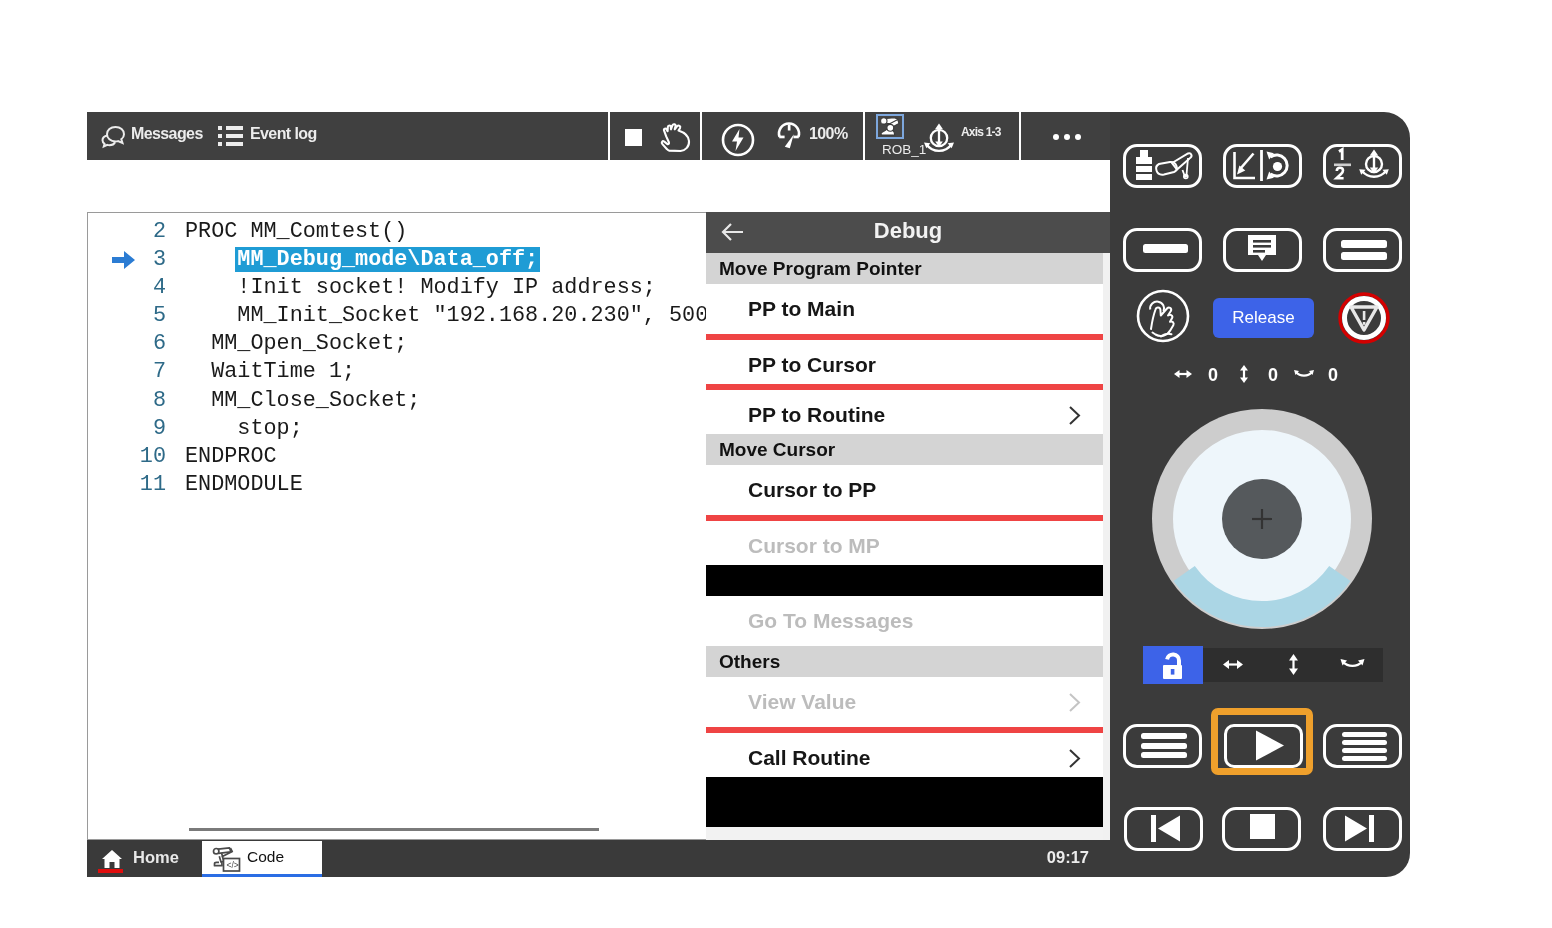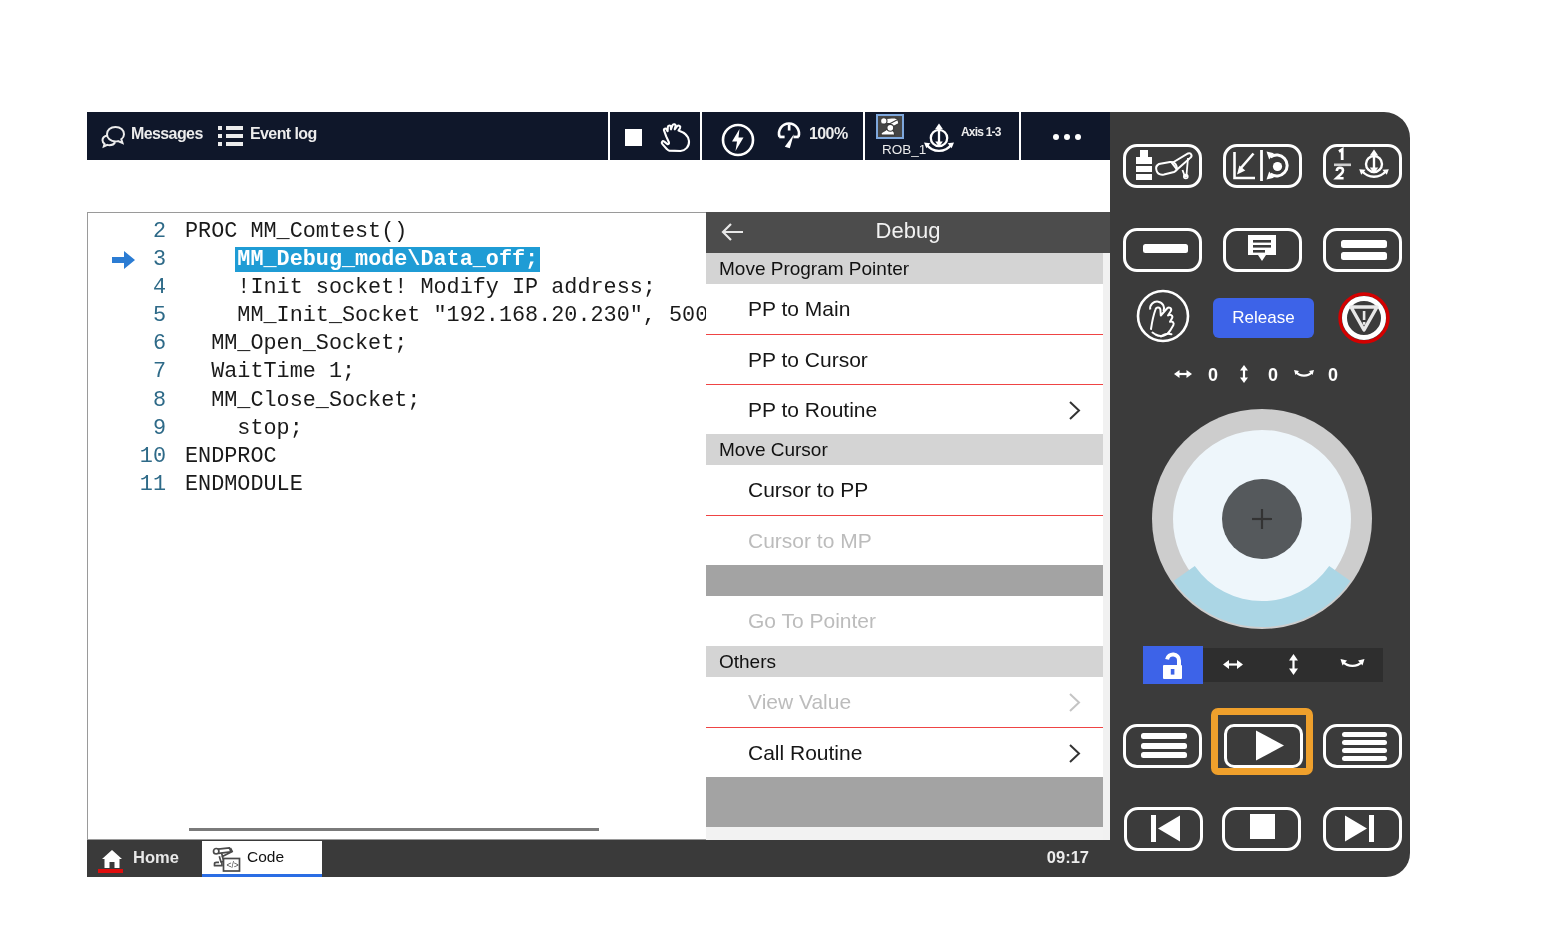--- a/index.html
+++ b/index.html
@@ -2,48 +2,48 @@
 <html><head>
 <meta charset="utf-8">
 <style>
 html,body{margin:0;padding:0;background:#fff;}
 *{box-sizing:border-box;-webkit-font-smoothing:antialiased;}
 #stage{position:relative;width:1552px;height:928px;background:#fff;overflow:hidden;
   font-family:"Liberation Sans",sans-serif;}
 .abs{position:absolute;}
 #app{left:87px;top:112px;width:1023px;height:765px;}
 
-#topbar{left:0;top:0;width:1023px;height:48px;background:#0f172a;color:#ececec;padding-left:16px;}
+#topbar{left:0;top:0;width:1023px;height:48px;background:#404040;color:#ececec;padding-left:16px;}
 .tsep{position:absolute;top:0;width:2px;height:48px;background:#fff;}
 .tbtxt{position:absolute;font-size:16px;font-weight:700;letter-spacing:-0.6px;color:#ececec;white-space:nowrap;}
 
 #tabstrip{left:0;top:48px;width:1023px;height:50px;background:#ebebeb;}
 #hambox{left:0;top:0;width:61px;height:50px;background:#fff;border-right:1px solid #c9c9c9;}
 .hbar{position:absolute;left:17px;width:25px;height:5px;background:#0a0a0a;}
 #modtab{left:61px;top:0;width:123px;height:50px;background:#fff;border-top:3px solid #2a6de4;}
 #plusbtn{left:185px;top:0;width:49px;height:50px;background:#a8a8a8;color:#1c1c1c;
   font-size:30px;font-weight:400;text-align:center;line-height:46px;}
 
 #codearea{left:0;top:100px;width:620px;height:628px;background:#fff;
   border:1px solid #9a9a9a;border-right:none;overflow:hidden;}
 .cl{position:absolute;white-space:pre;font-family:"Liberation Mono",monospace;
   font-size:21.8px;line-height:28.1px;color:#1a1a1a;}
 .ln{position:absolute;width:78px;text-align:right;font-family:"Liberation Mono",monospace;
   font-size:21.8px;line-height:28.1px;color:#2e6a88;}
 #hscroll{left:101px;top:615px;width:410px;height:3px;background:#7a7a7a;}
 
-#dpanel{left:619px;top:100px;width:404px;height:631px;background:#a3a3a3;}
+#dpanel{left:619px;top:100px;width:404px;height:631px;background:#000000;font-weight:bold;}
 #dhead{left:0;top:0;width:404px;height:41px;background:#4c4c4c;}
 #dtitle{width:404px;top:6px;text-align:center;color:#f2f2f2;font-size:22px;}
 .dsec{position:absolute;left:0;width:404px;height:31px;background:#d4d4d4;color:#111;
   font-size:19px;line-height:31px;padding-left:13px;}
 .ditem{position:absolute;left:0;width:397px;height:50px;background:#fff;color:#161616;
   font-size:21px;line-height:50px;padding-left:42px;}
 .ditem.dis{color:#bcbcbc;}
-.dsep{border-top:1px solid #ef4444;}
+.dsep{border-top:6px solid #ef4444;}
 .chev{position:absolute;right:22px;top:15px;}
 #dtrack{left:397px;top:41px;width:7px;height:590px;background:#f1f1f1;}
 #dfill{left:0;top:615px;width:397px;height:16px;background:#f2f2f2;}
 
 #botbar{left:0;top:728px;width:1023px;height:37px;background:#3a3a3a;}
 #codetab{left:115px;top:1px;width:120px;height:36px;background:#fff;border-bottom:3px solid #2a6de4;}
 
 #pendant{left:1110px;top:112px;width:300px;height:765px;background:#3b3b3b;
   border-radius:0 26px 24px 0;}
 .pbtn{position:absolute;width:79px;height:44px;border:3.5px solid #fff;border-radius:14px;}
@@ -167,21 +167,21 @@
     <div class="ditem" style="top:72px">PP to Main</div>
     <div class="ditem dsep" style="top:122px">PP to Cursor</div>
     <div class="ditem dsep" style="top:172px">PP to Routine
       <svg class="chev" width="13" height="21" viewBox="0 0 13 21">
             <path d="M2 2 L11 10.5 L2 19" fill="none" stroke="#333" stroke-width="2"></path>
           </svg>
     </div>
     <div class="dsec" style="top:222px">Move Cursor</div>
     <div class="ditem" style="top:253px">Cursor to PP</div>
     <div class="ditem dsep dis" style="top:303px">Cursor to MP</div>
-    <div class="ditem dis" style="top:384px">Go To Pointer</div>
+    <div class="ditem dis" style="top:384px">Go To Messages</div>
     <div class="dsec" style="top:434px">Others</div>
     <div class="ditem dis" style="top:465px">View Value
       <svg class="chev" width="13" height="21" viewBox="0 0 13 21">
             <path d="M2 2 L11 10.5 L2 19" fill="none" stroke="#c4c4c4" stroke-width="2"></path>
           </svg>
     </div>
     <div class="ditem dsep" style="top:515px">Call Routine
       <svg class="chev" width="13" height="21" viewBox="0 0 13 21">
             <path d="M2 2 L11 10.5 L2 19" fill="none" stroke="#333" stroke-width="2"></path>
           </svg>

